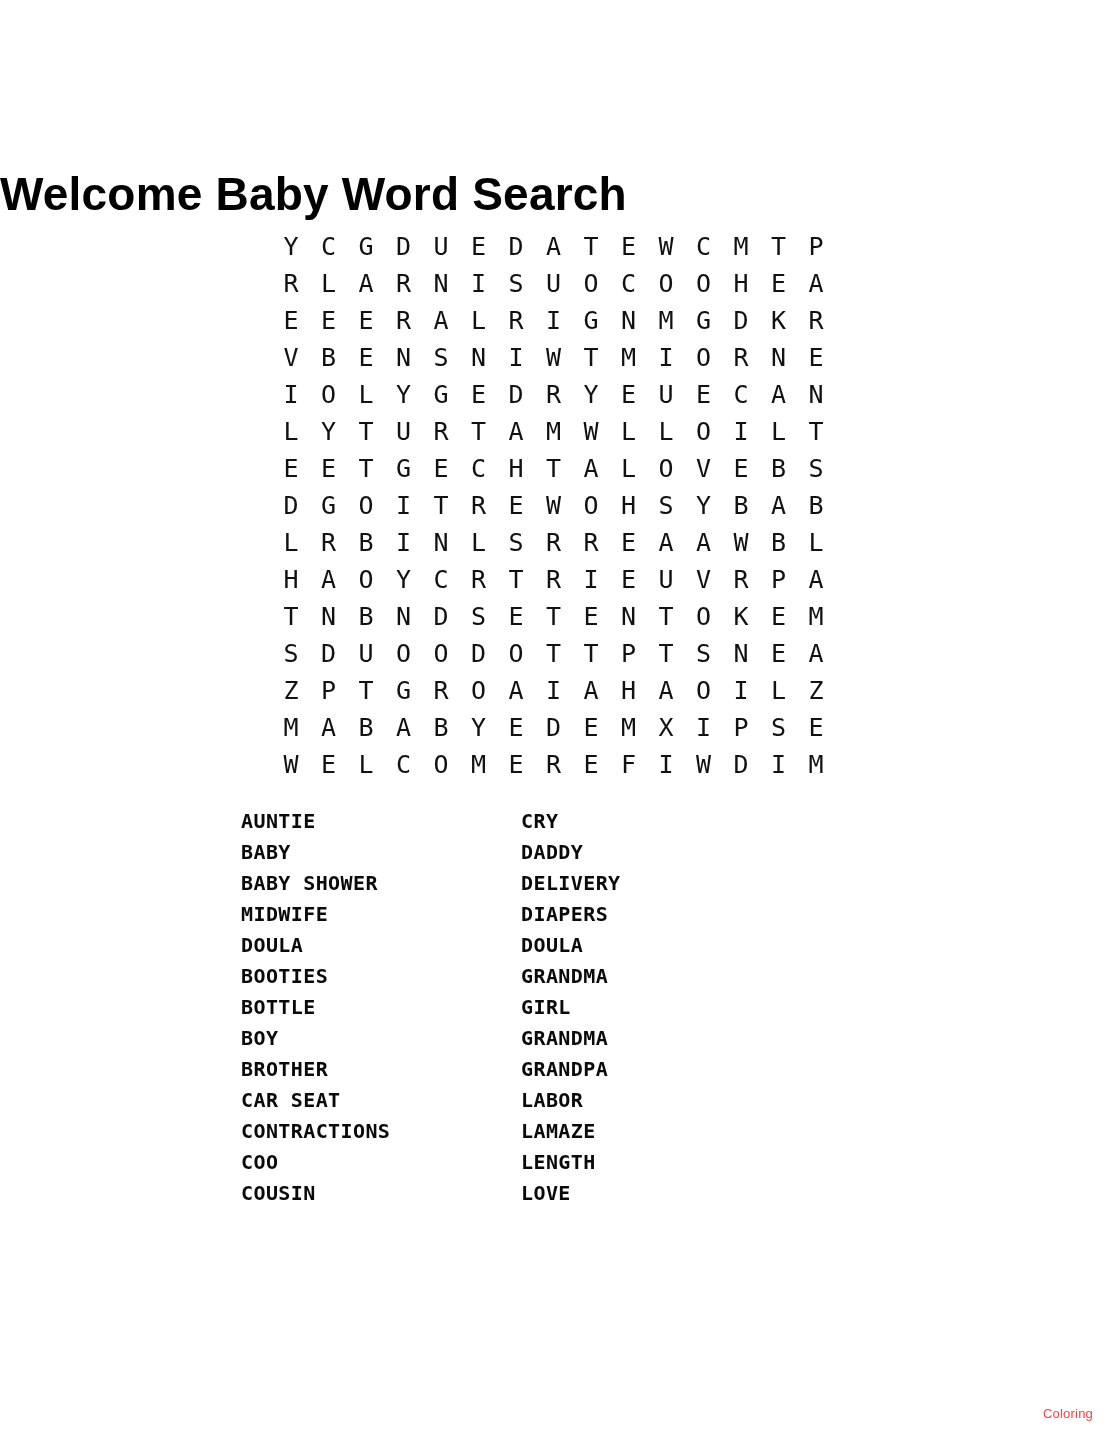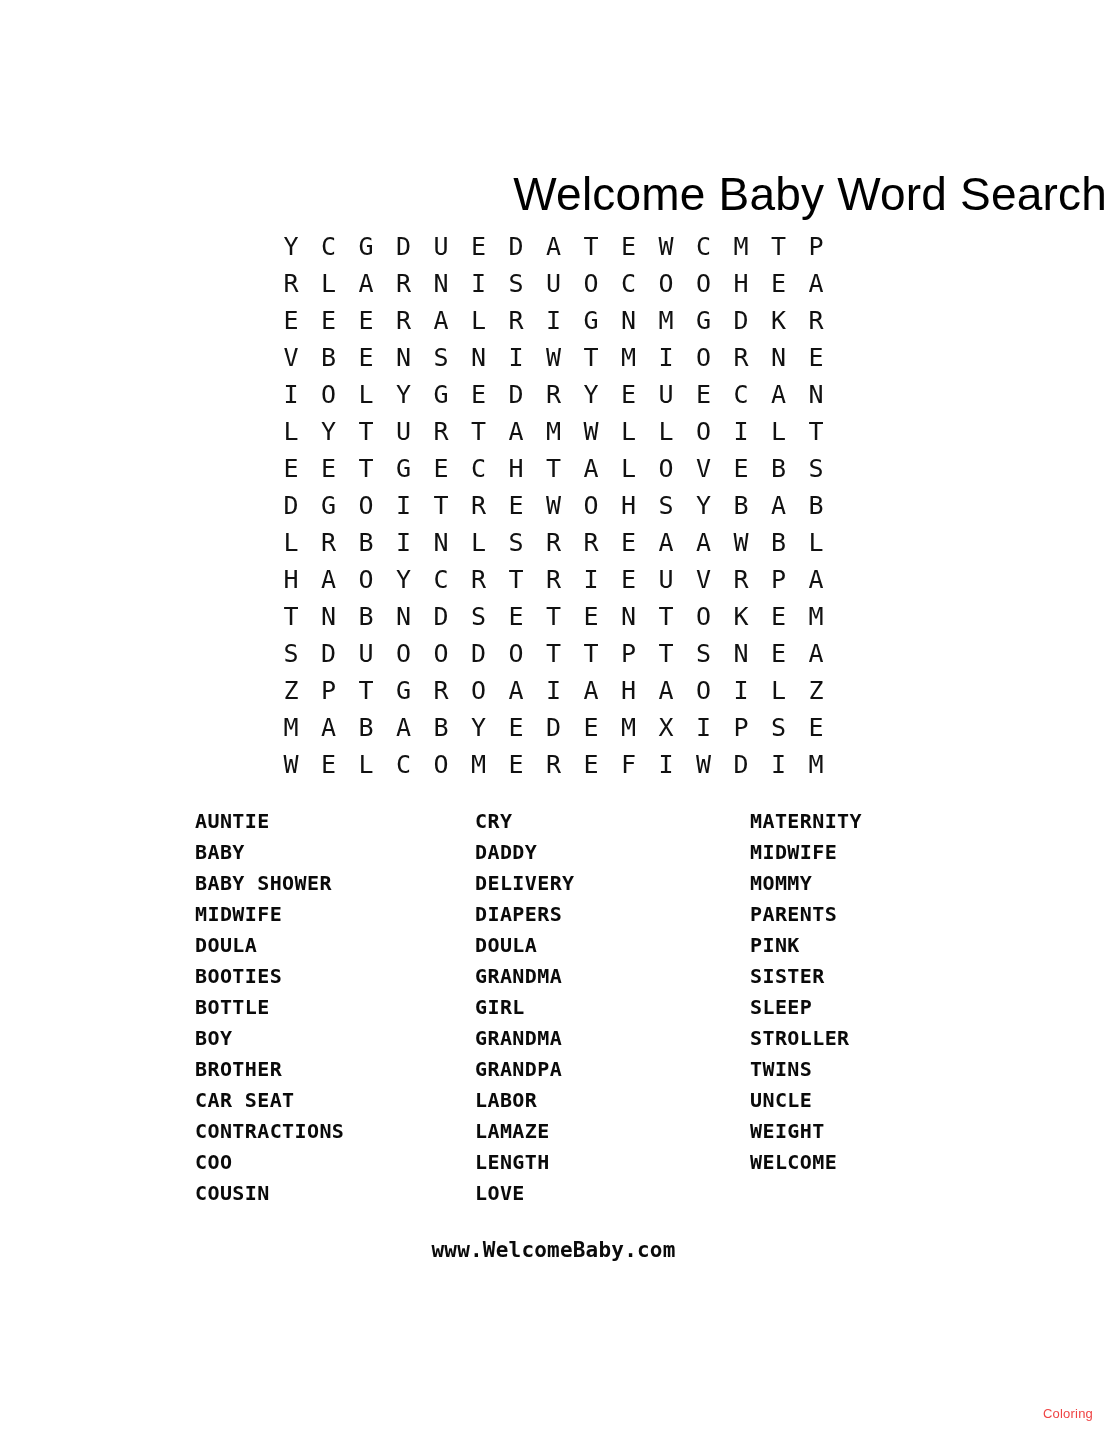--- a/index.html
+++ b/index.html
@@ -21,23 +21,23 @@
     background: #ffffff;
     overflow: hidden;
   }
 
   
   #title {
     position: absolute;
     left: 0;
     right: 0;
     top: 136px;
-    text-align: right;
+    text-align: left;
     font-family: "Liberation Sans", sans-serif;
-    font-weight: normal;
+    font-weight: bold;
     font-size: 46px;
     letter-spacing: 0.2px;
     color: #000000;
     white-space: nowrap;
   }
 
   
   #grid {
     position: absolute;
     left: 0;
@@ -66,20 +66,21 @@
   #wordlist {
     position: absolute;
     top: 806px;
     left: 0;
     right: 0;
     height: 410px;
   }
   .word-col {
     position: absolute;
     top: 0;
+    margin-left: 46px;
   }
   #word-col-0 { left: 195px; }
   #word-col-1 { left: 475px; }
   #word-col-2 { left: 750px; }
 
   .word-item {
     height: 31px;
     line-height: 31px;
     font-family: "DejaVu Sans Mono", "Liberation Mono", monospace;
     font-size: 20px;
@@ -403,33 +404,18 @@
         <div class="word-item">DOULA</div>
         <div class="word-item">GRANDMA</div>
         <div class="word-item">GIRL</div>
         <div class="word-item">GRANDMA</div>
         <div class="word-item">GRANDPA</div>
         <div class="word-item">LABOR</div>
         <div class="word-item">LAMAZE</div>
         <div class="word-item">LENGTH</div>
         <div class="word-item">LOVE</div>
       </div>
-    <div class="word-col" id="word-col-2">
-        <div class="word-item">MATERNITY</div>
-        <div class="word-item">MIDWIFE</div>
-        <div class="word-item">MOMMY</div>
-        <div class="word-item">PARENTS</div>
-        <div class="word-item">PINK</div>
-        <div class="word-item">SISTER</div>
-        <div class="word-item">SLEEP</div>
-        <div class="word-item">STROLLER</div>
-        <div class="word-item">TWINS</div>
-        <div class="word-item">UNCLE</div>
-        <div class="word-item">WEIGHT</div>
-        <div class="word-item">WELCOME</div>
-      </div>
   </div>
 
-  <div id="footer">www.WelcomeBaby.com</div>
 
   <div id="watermark">Coloring</div>
 
 </div>
 
 </body></html>

